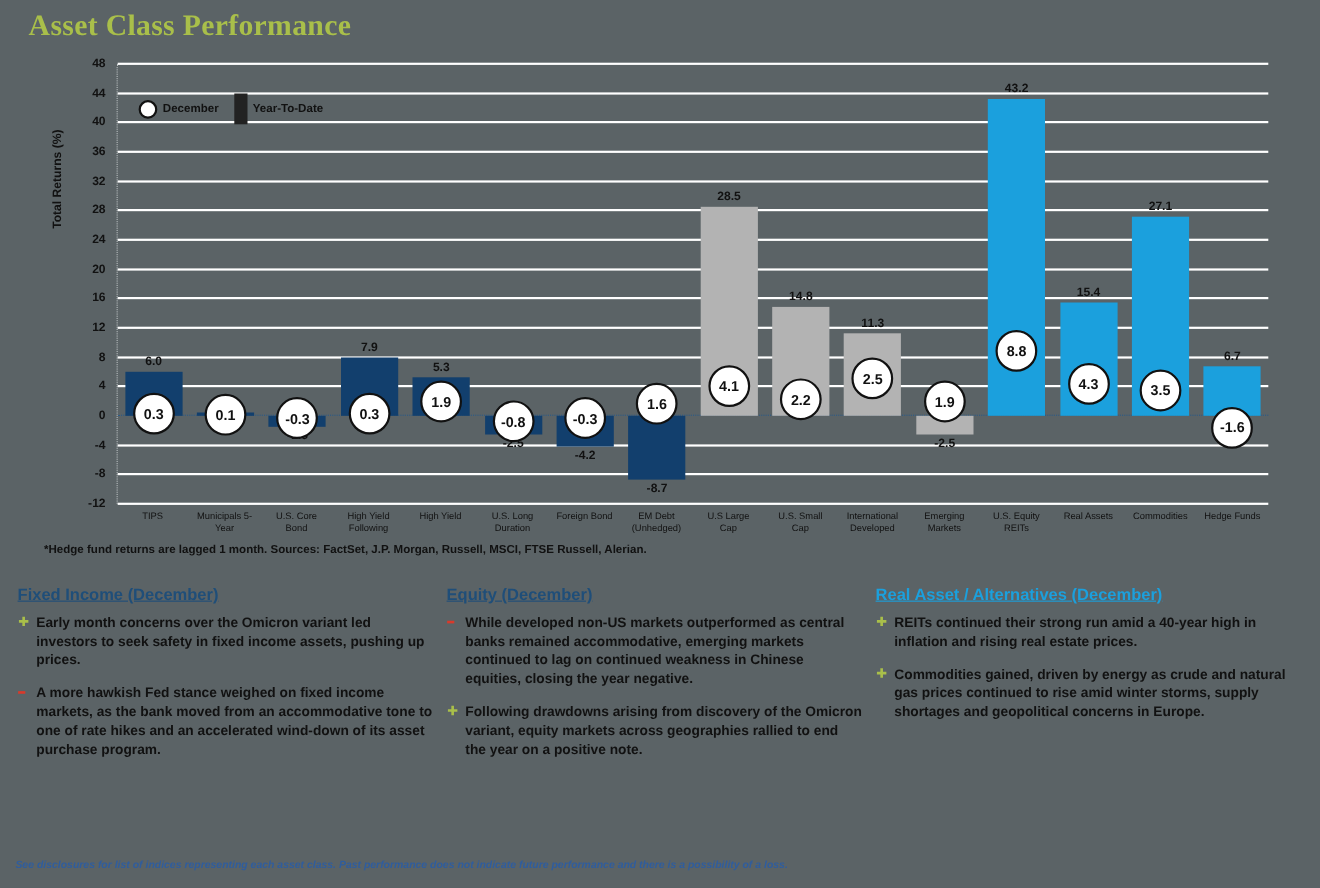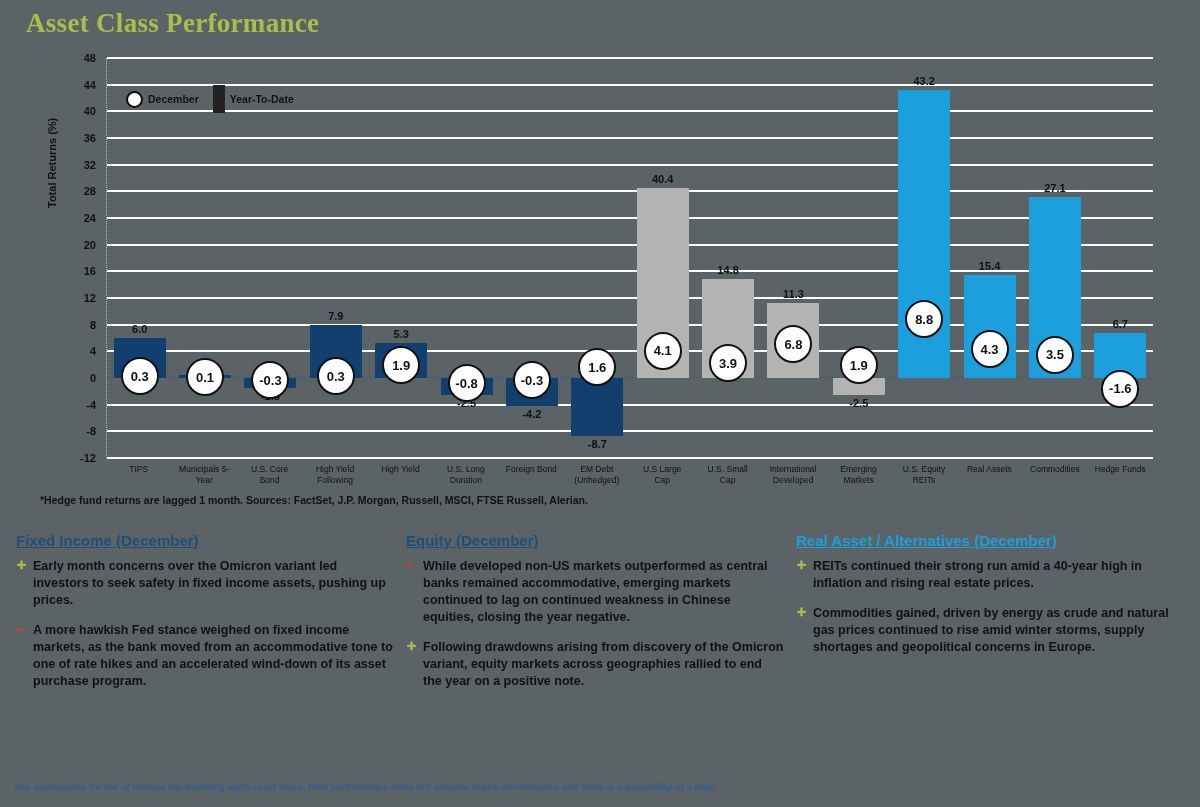--- a/index.html
+++ b/index.html
@@ -190,32 +190,32 @@
           <div class="ytdlab" style="top: 350px;">-4.2</div>
           <div class="bubble" style="top: 322px;">-0.3</div>
         </div>
         <div class="col">
           <div class="bar fi" style="top: 320px; height: 58px;"></div>
           <div class="ytdlab" style="top: 380px;">-8.7</div>
           <div class="bubble" style="top: 309.333px;">1.6</div>
         </div>
         <div class="col">
           <div class="bar eq" style="top: 130px; height: 190px;"></div>
-          <div class="ytdlab" style="top: 115px;">40.4</div>
+          <div class="ytdlab" style="top: 115px;">28.5</div>
           <div class="bubble" style="top: 292.667px;">4.1</div>
         </div>
         <div class="col">
           <div class="bar eq" style="top: 221.333px; height: 98.6667px;"></div>
           <div class="ytdlab" style="top: 206.333px;">14.8</div>
-          <div class="bubble" style="top: 305.333px;">3.9</div>
+          <div class="bubble" style="top: 305.333px;">2.2</div>
         </div>
         <div class="col">
           <div class="bar eq" style="top: 244.667px; height: 75.3333px;"></div>
           <div class="ytdlab" style="top: 229.667px;">11.3</div>
-          <div class="bubble" style="top: 286px;">6.8</div>
+          <div class="bubble" style="top: 286px;">2.5</div>
         </div>
         <div class="col">
           <div class="bar eq" style="top: 320px; height: 16.6667px;"></div>
           <div class="ytdlab" style="top: 338.667px;">-2.5</div>
           <div class="bubble" style="top: 307.333px;">1.9</div>
         </div>
         <div class="col">
           <div class="bar ra" style="top: 32px; height: 288px;"></div>
           <div class="ytdlab" style="top: 17px;">43.2</div>
           <div class="bubble" style="top: 261.333px;">8.8</div>

